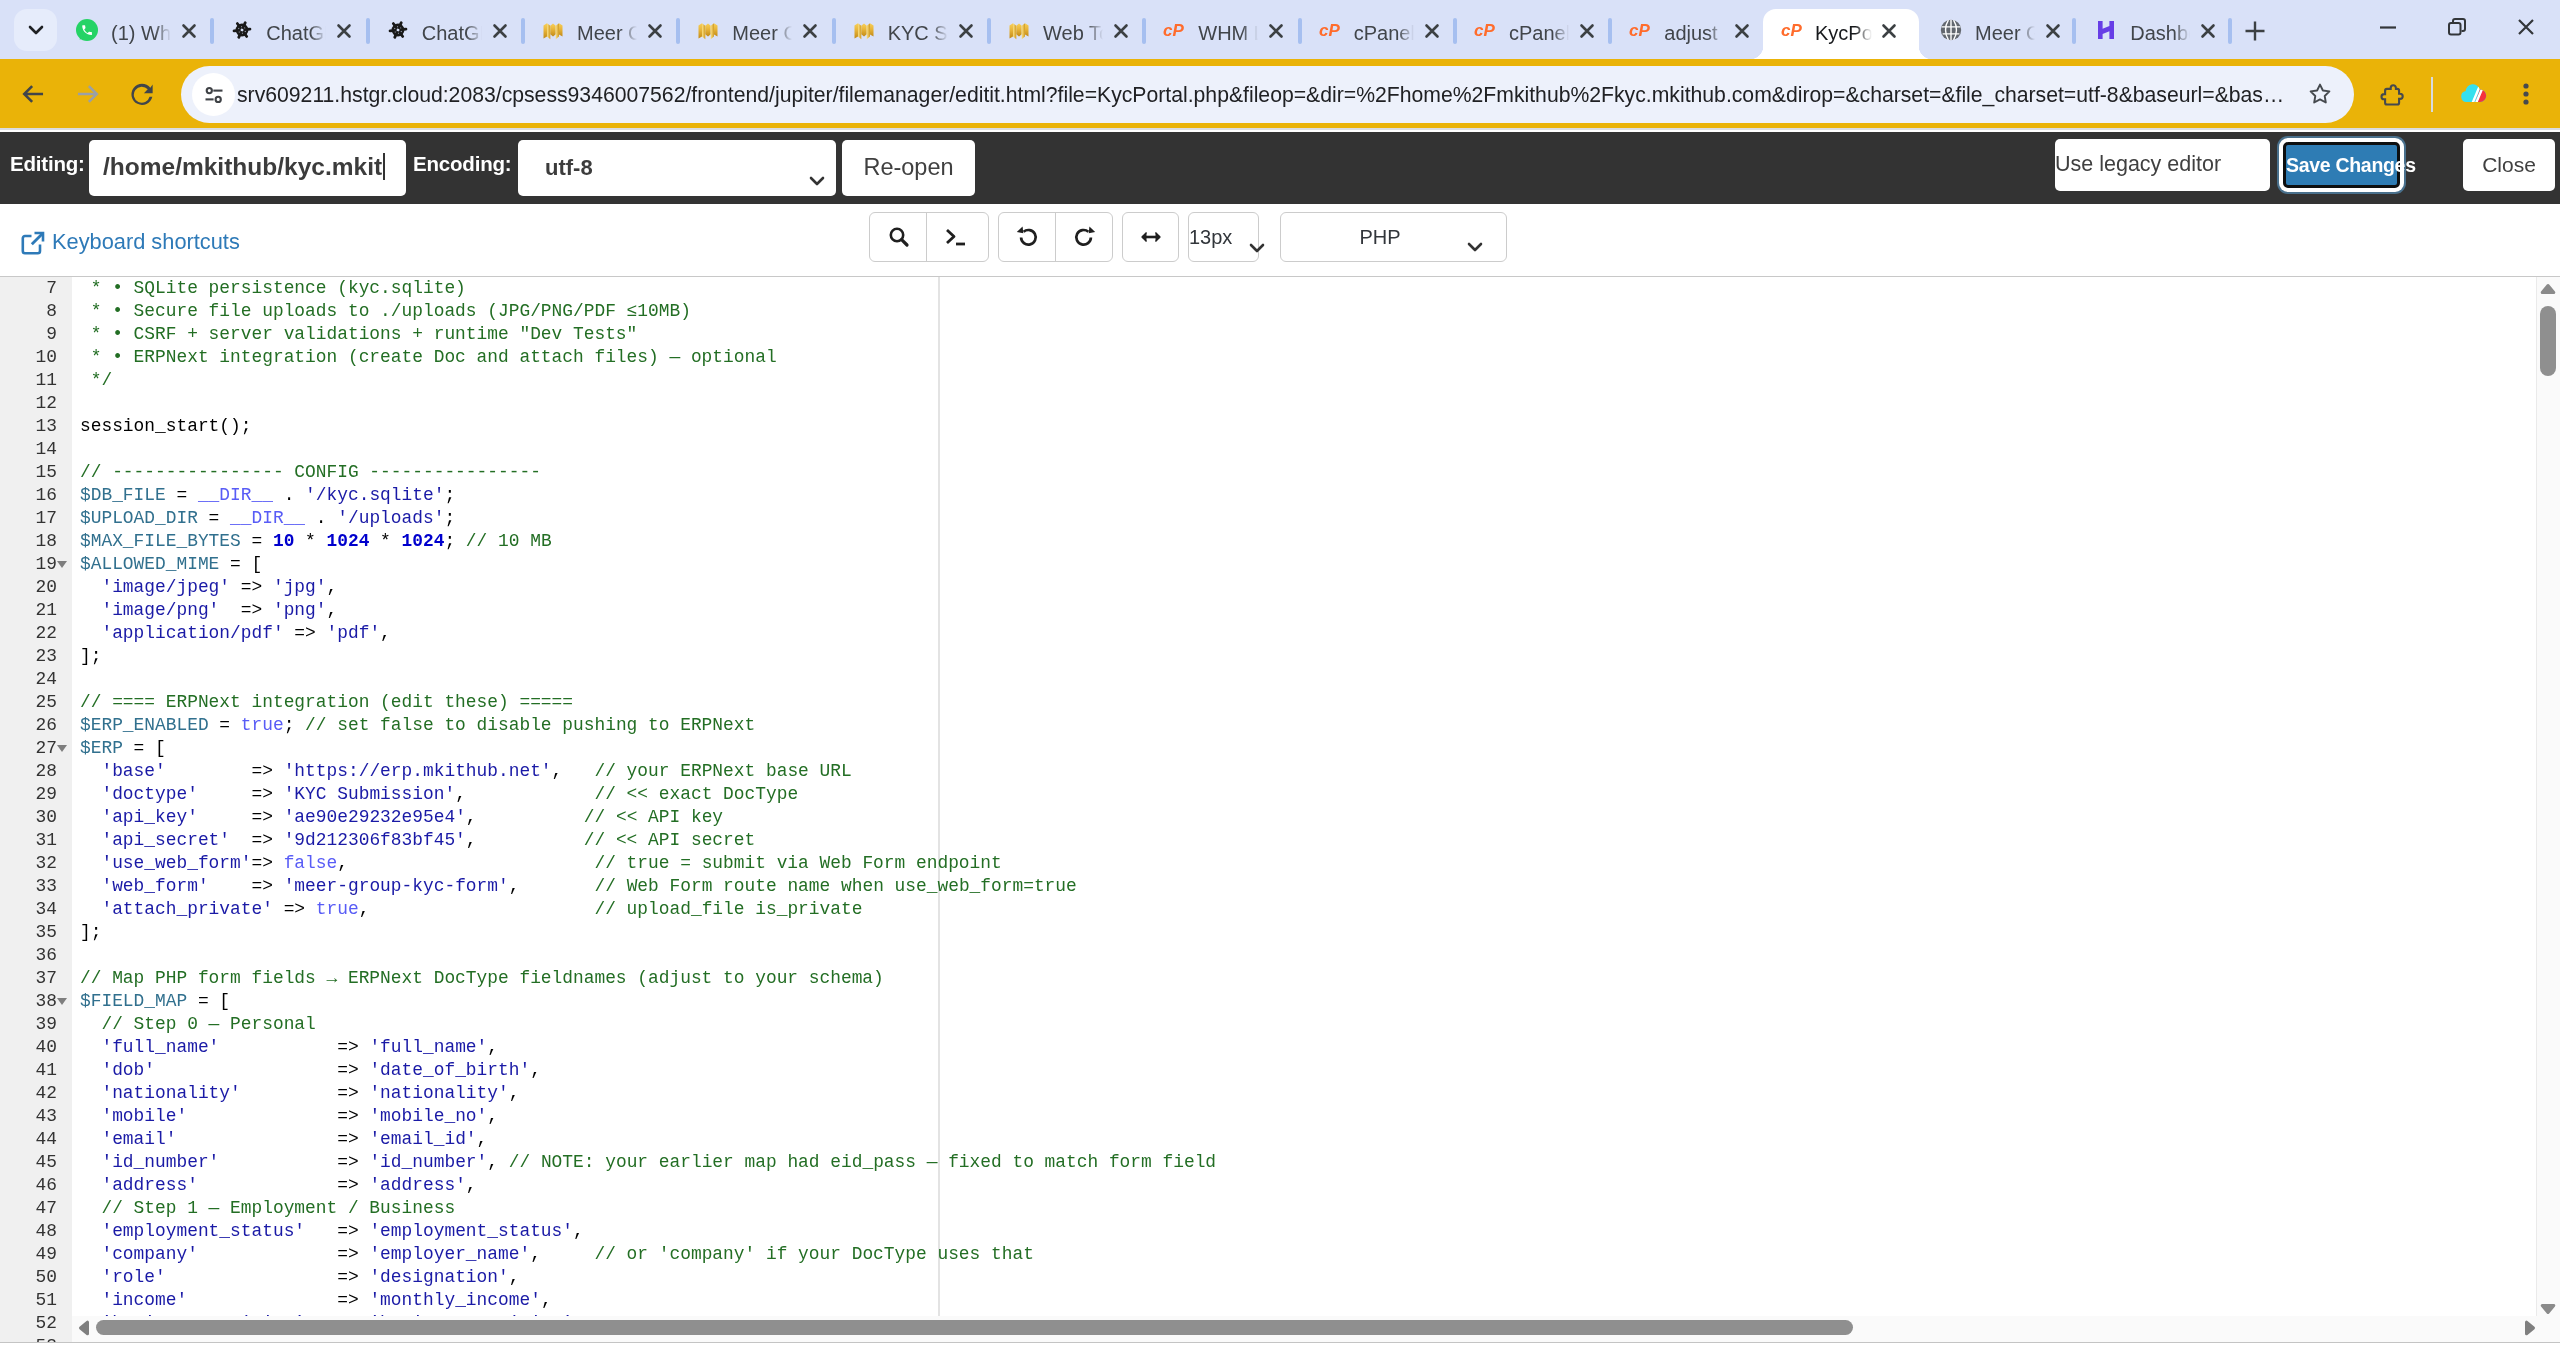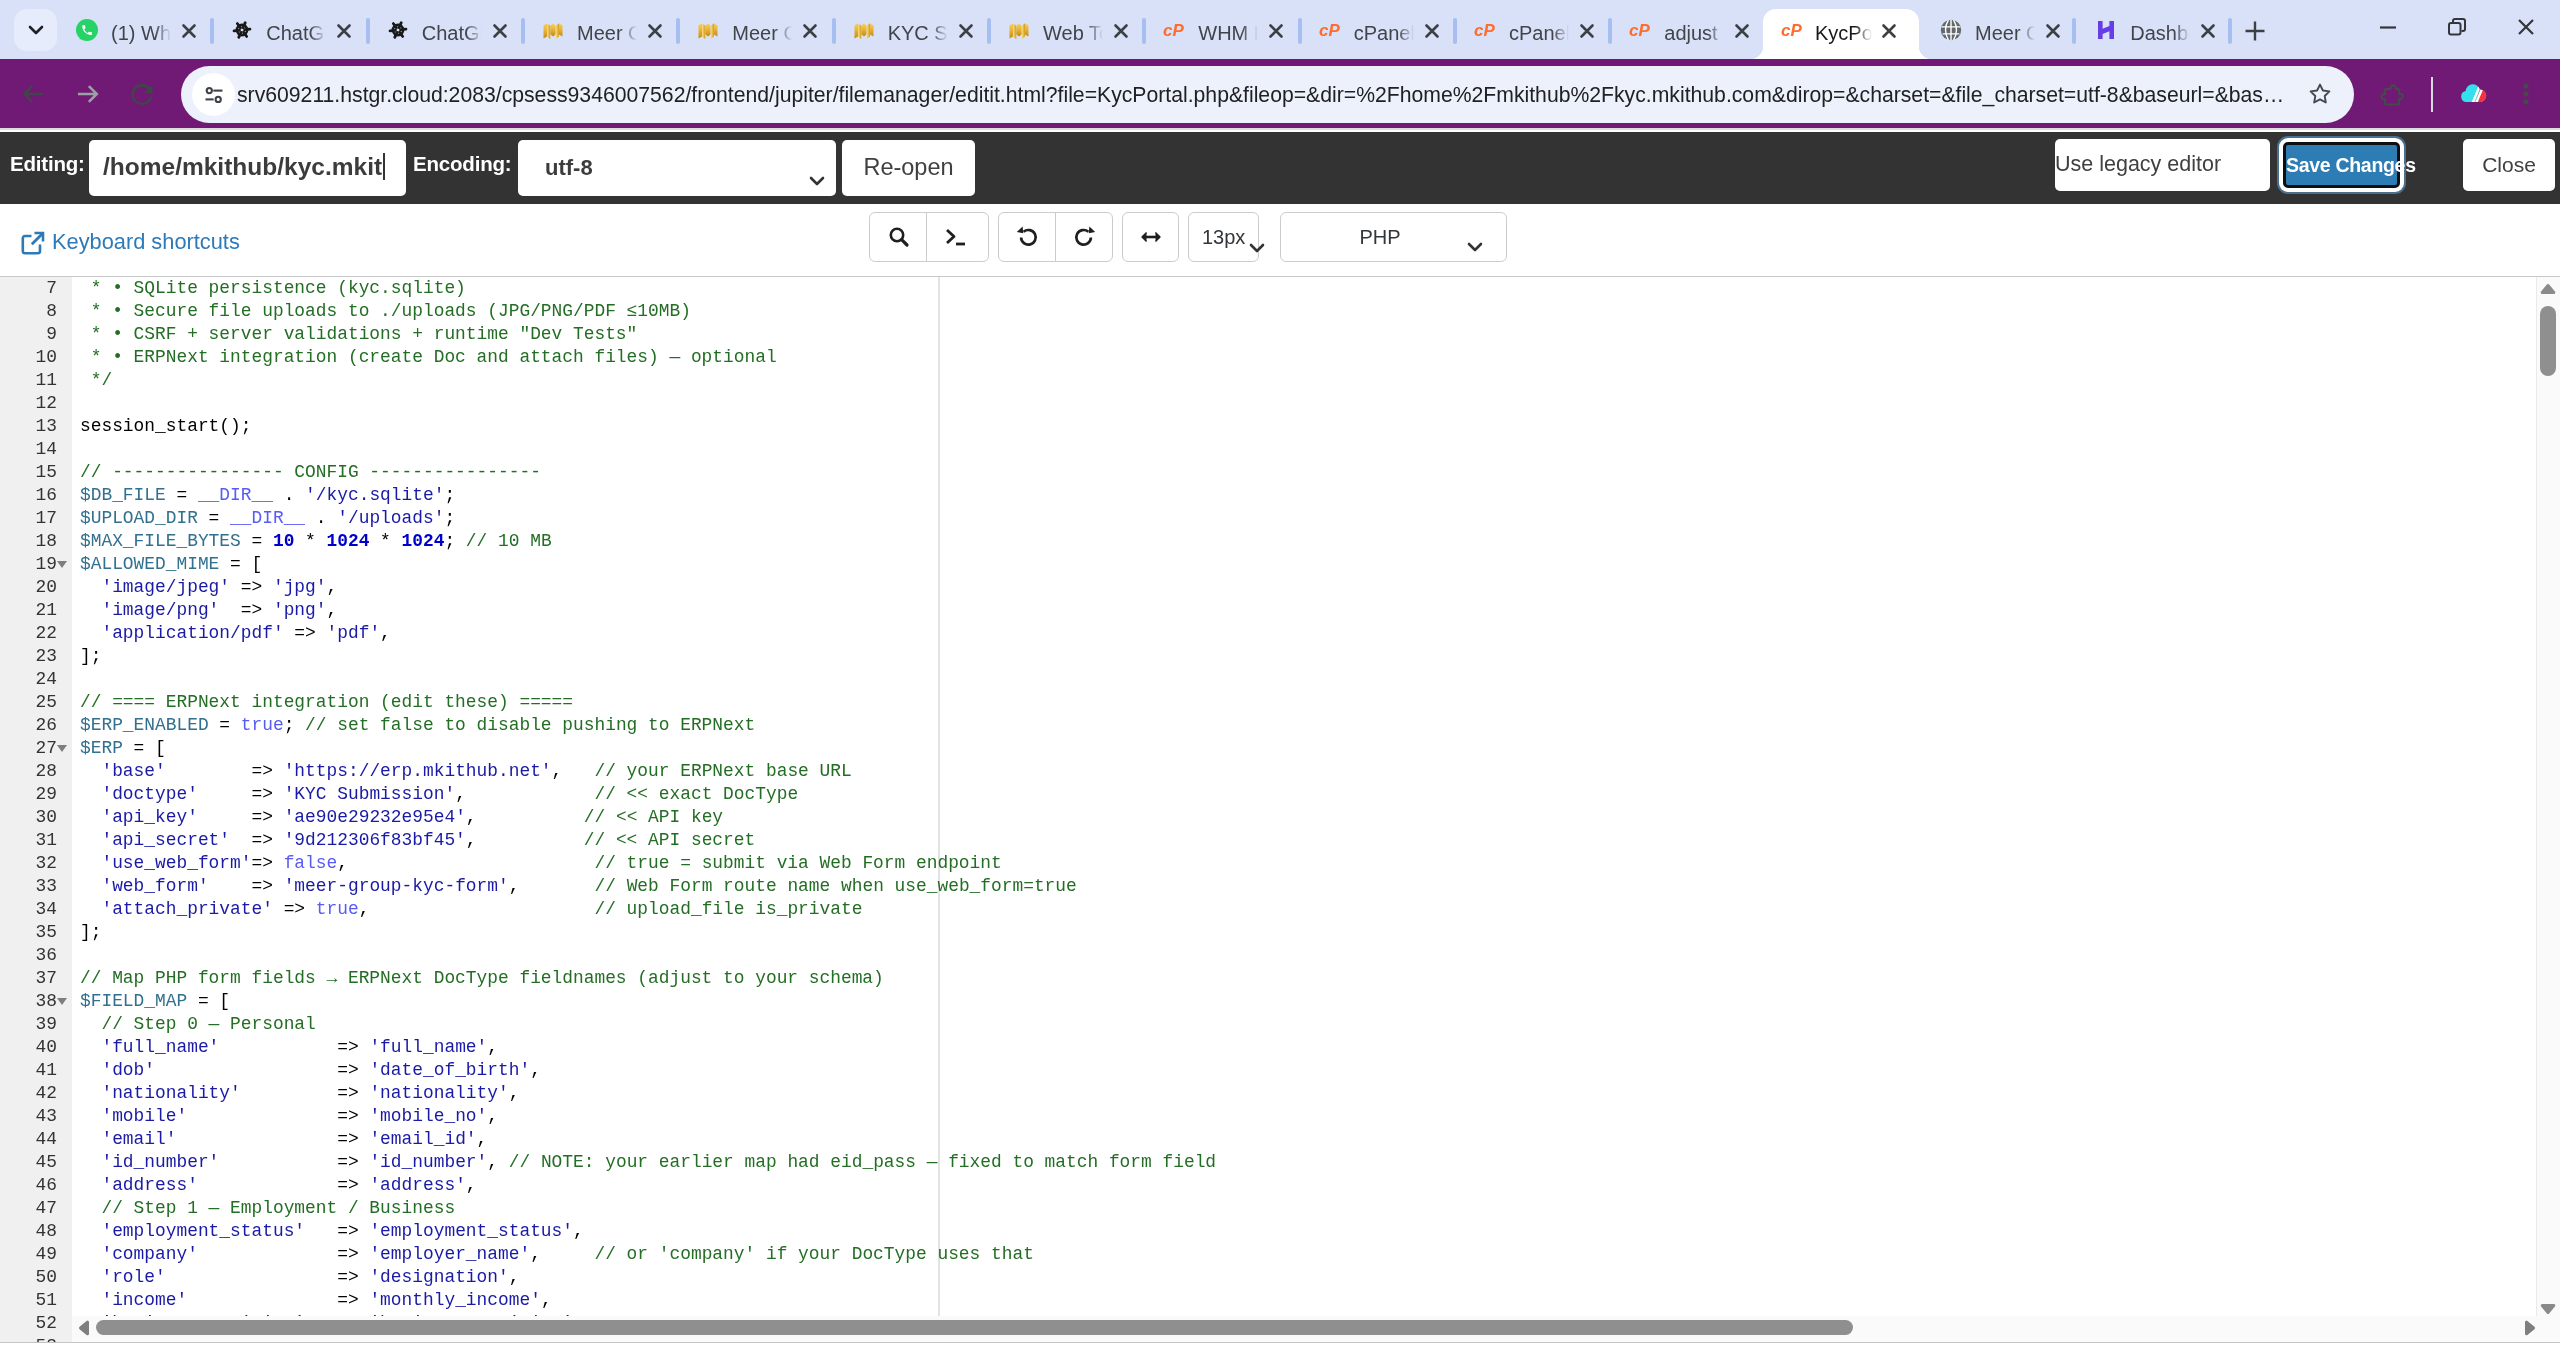--- a/index.html
+++ b/index.html
@@ -20,21 +20,21 @@
 #activetab:before{left:-13px;background:radial-gradient(circle at 0 0,transparent 13px,#fff 13.5px)}
 #activetab:after{right:-13px;background:radial-gradient(circle at 13px 0,transparent 13px,#fff 13.5px)}
 #activetab .ico{position:absolute;left:18px;top:10px;width:22px;height:22px}
 #activetab .ttl{position:absolute;left:52px;top:11px;width:60px;height:26px;font-size:20px;line-height:26px;color:#17191c;
  white-space:nowrap;overflow:hidden;-webkit-mask-image:linear-gradient(90deg,#000 40px,transparent 57px)}
 #activetab .x{position:absolute;left:114px;top:10px;width:16px;height:16px;padding:4px}
 .chev-chip{position:absolute;left:14px;top:9px;width:43px;height:42px;border-radius:13px;background:#e6ecfb}
 
 .winbtn{position:absolute;top:14px;width:26px;height:26px}
 
-#toolbar{left:0;top:59px;width:2560px;height:71px;background:#701a75;border-bottom:2px solid #dadce0}
+#toolbar{left:0;top:59px;width:2560px;height:71px;background:#eab308;border-bottom:2px solid #dadce0}
 .navico{position:absolute;top:22px;width:27px;height:27px}
 #omnibox{position:absolute;left:181px;top:7px;width:2173px;height:57px;border-radius:29px;background:#edf1fb}
 #sitechip{position:absolute;left:11px;top:7px;width:43px;height:43px;border-radius:22px;background:#fff}
 #urltext{position:absolute;left:56px;top:0;width:2200px;height:57px;line-height:57px;font-size:21.2px;color:#202124;
  white-space:nowrap;overflow:hidden}
 
 #darkbar{left:0;top:132px;width:2560px;height:72px;background:#333333}
 .dlabel{position:absolute;color:#fff;font-weight:bold;font-size:20.5px;letter-spacing:-0.2px;top:20px}
 #pathinput{position:absolute;left:89px;top:8px;width:317px;height:56px;background:#fff;border-radius:5px;
  font-weight:bold;font-size:24.5px;color:#3c3c3c;line-height:54px;padding-left:14px;white-space:nowrap;overflow:hidden}
@@ -431,21 +431,21 @@
             <path d="M7.6 2.6l.7 6.7-6.5-1.3z" fill="#1f1f1f"></path>
           </g>
         </svg></div>
     </div>
     <div class="btngrp" style="left:1122px;width:57px">
       <div class="abs" style="left:15px;top:11px"><svg width="26" height="26" viewBox="0 0 26 26">
           <path d="M4.5 13h17" stroke="#1f1f1f" stroke-width="2.6"></path>
           <path d="M8.5 8.5L4 13l4.5 4.5M17.5 8.5L22 13l-4.5 4.5" fill="#1f1f1f" stroke="#1f1f1f" stroke-width="1.4" stroke-linejoin="round"></path>
         </svg></div>
     </div>
-    <div class="selbox" style="left:1188px;width:71px;line-height:48px;padding-left:13px">13px<div class="abs" style="left:57px;top:15px"><svg width="22" height="22" viewBox="0 0 22 22">
+    <div class="selbox" style="left:1188px;width:71px;line-height:48px;">13px<div class="abs" style="left:57px;top:15px"><svg width="22" height="22" viewBox="0 0 22 22">
           <path d="M5 8l6 6 6-6" fill="none" stroke="#333" stroke-width="2.6" stroke-linecap="round" stroke-linejoin="round"></path>
         </svg></div></div>
     <div class="selbox" style="left:1280px;width:227px;line-height:48px">
       <div class="abs" style="left:0;width:198px;text-align:center">PHP</div>
       <div class="abs" style="left:183px;top:14px"><svg width="22" height="22" viewBox="0 0 22 22">
           <path d="M5 8l6 6 6-6" fill="none" stroke="#333" stroke-width="2.6" stroke-linecap="round" stroke-linejoin="round"></path>
         </svg></div>
     </div>
   </div>
 <div class="abs" id="editor">

